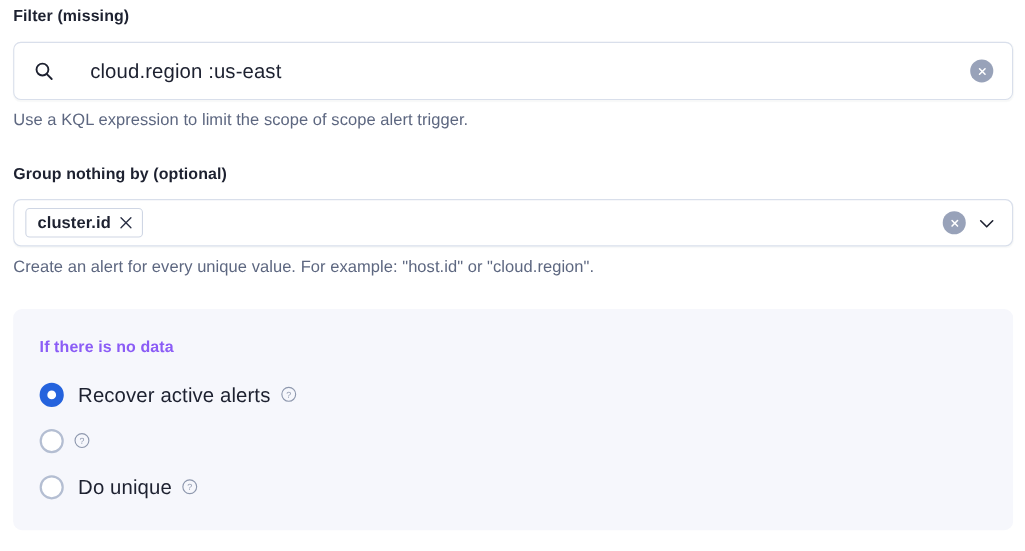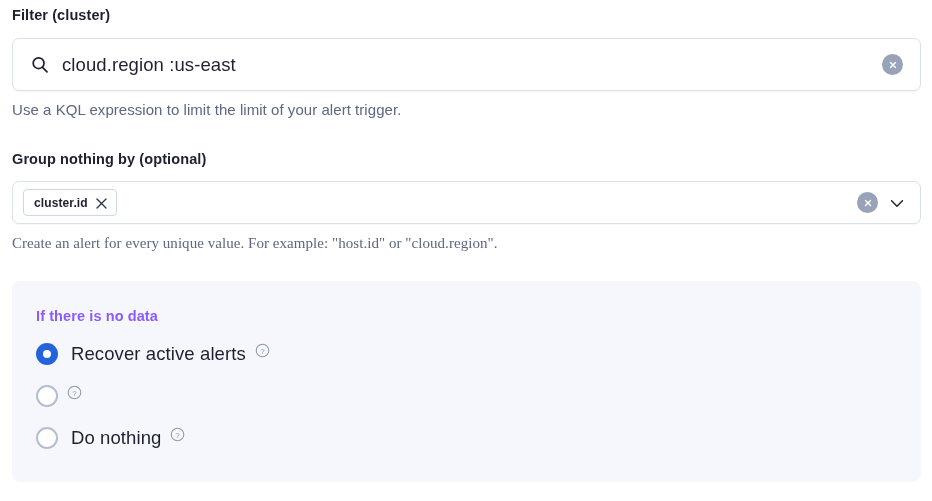--- a/index.html
+++ b/index.html
@@ -49,20 +49,21 @@
     position: relative;
     margin-top: 14px;
     height: 53px;
     background: #ffffff;
     border: 1px solid #d9dfeb;
     border-radius: 7px;
     box-shadow: 0 1px 1px rgba(35,45,70,0.035);
     display: flex;
     align-items: center;
     box-sizing: border-box;
+    gap: 20px;
   }
   .search-icon {
     margin-left: 17px;
     width: 20px;
     height: 20px;
     flex: 0 0 auto;
     display: block;
   }
   .filter-value {
     margin-left: 12px;
@@ -120,21 +121,21 @@
     background: #ffffff;
     border: 1px solid #cfd6e4;
     border-radius: 4px;
     display: inline-flex;
     align-items: center;
     gap: 7px;
     box-sizing: border-box;
     cursor: default;
   }
   .pill-text {
-    font-size: 12px;
+    font-size: 15px;
     font-weight: 700;
     color: #1d2130;
     letter-spacing: 0.1px;
     line-height: 1;
   }
   .pill-x {
     width: 13px;
     height: 13px;
     display: block;
     cursor: pointer;
@@ -174,20 +175,21 @@
   .panel-title {
     font-size: 14.5px;
     font-weight: 700;
     color: #8b5cf6;
     line-height: 18px;
     letter-spacing: 0.1px;
     margin: 0 0 18px 0;
   }
   .radio-row {
     display: flex;
+    align-items: center;
     height: 31px;
     margin-bottom: 11px;
     cursor: pointer;
     width: fit-content;
   }
   .radio-mark {
     width: 22px;
     height: 22px;
     border-radius: 50%;
     box-sizing: border-box;
@@ -226,39 +228,39 @@
     flex: 0 0 auto;
     cursor: pointer;
   }
 </style>
 </head>
 <body>
 
 <div class="page">
 
   <div class="filter-block">
-    <div class="field-label">Filter (cluster)</div>
+    <div class="field-label">Filter (missing)</div>
 
     <div class="filter-input-wrap">
       <span class="search-icon">
         <svg viewBox="0 0 20 20" width="20" height="20" fill="none" stroke="#1d2130" stroke-width="1.7" stroke-linecap="round">
           <circle cx="8.6" cy="8.2" r="5.4"></circle>
           <line x1="12.6" x2="17" y1="12.4" y2="16.8"></line>
         </svg>
       </span>
       <input class="filter-value" type="text" value="cloud.region :us-east" style="">
       <button class="clear-round">
         <svg viewBox="0 0 12 12" width="10" height="10" fill="none" stroke="#ffffff" stroke-width="1.7" stroke-linecap="round">
           <line x1="3" y1="3" x2="9" y2="9"></line>
           <line x1="9" y1="3" x2="3" y2="9"></line>
         </svg>
       </button>
     </div>
 
-    <div class="field-help" style="margin-top:9px;">Use a KQL expression to limit the limit of your alert trigger.</div>
+    <div class="field-help" style="margin-top:9px;">Use a KQL expression to limit the scope of scope alert trigger.</div>
   </div>
 
   <div class="group-block">
     <div class="field-label">Group nothing by (optional)</div>
 
     <div class="combo-wrap">
       <span class="pill">
         <span class="pill-text">cluster.id</span>
         <span class="pill-x">
           <svg viewBox="0 0 13 13" width="13" height="13" fill="none" stroke="#2a3045" stroke-width="1.25" stroke-linecap="round">
@@ -276,21 +278,21 @@
           </svg>
         </button>
         <button class="caret-btn">
           <svg viewBox="0 0 22 22" width="20" height="20" fill="none" stroke="#1d2130" stroke-width="1.6" stroke-linecap="round" stroke-linejoin="round">
             <polyline points="5,8.5 11,14.5 17,8.5"></polyline>
           </svg>
         </button>
       </span>
     </div>
 
-    <div class="field-help" style="margin-top:9px;font-family:Liberation Serif, serif;">Create an alert for every unique value. For example: "host.id" or "cloud.region".</div>
+    <div class="field-help" style="margin-top:9px;">Create an alert for every unique value. For example: "host.id" or "cloud.region".</div>
   </div>
 
   <div class="nodata-panel">
     <div class="panel-title">If there is no data</div>
 
     <div class="radio-row checked">
       <span class="radio-mark">
         <span class="radio-dot"></span>
       </span>
       <span class="radio-label">Recover active alerts</span>
@@ -311,21 +313,21 @@
           <circle cx="8" cy="8" r="6.7" fill="none" stroke="#8e98ae" stroke-width="1.1"></circle>
           <text x="8" y="11.4" text-anchor="middle" font-family="Liberation Sans, sans-serif" font-size="8.6" fill="#8e98ae">?</text>
         </svg>
       </span>
     </div>
 
     <div class="radio-row">
       <span class="radio-mark">
         
       </span>
-      <span class="radio-label">Do nothing</span>
+      <span class="radio-label">Do unique</span>
       <span class="help-icon">
         <svg viewBox="0 0 16 16" width="15" height="15">
           <circle cx="8" cy="8" r="6.7" fill="none" stroke="#8e98ae" stroke-width="1.1"></circle>
           <text x="8" y="11.4" text-anchor="middle" font-family="Liberation Sans, sans-serif" font-size="8.6" fill="#8e98ae">?</text>
         </svg>
       </span>
     </div>
   </div>
 
 </div>

